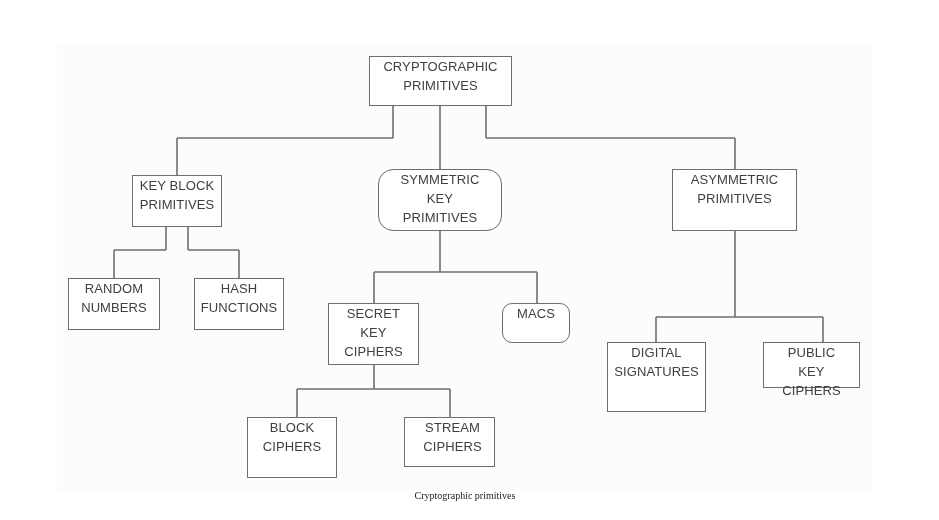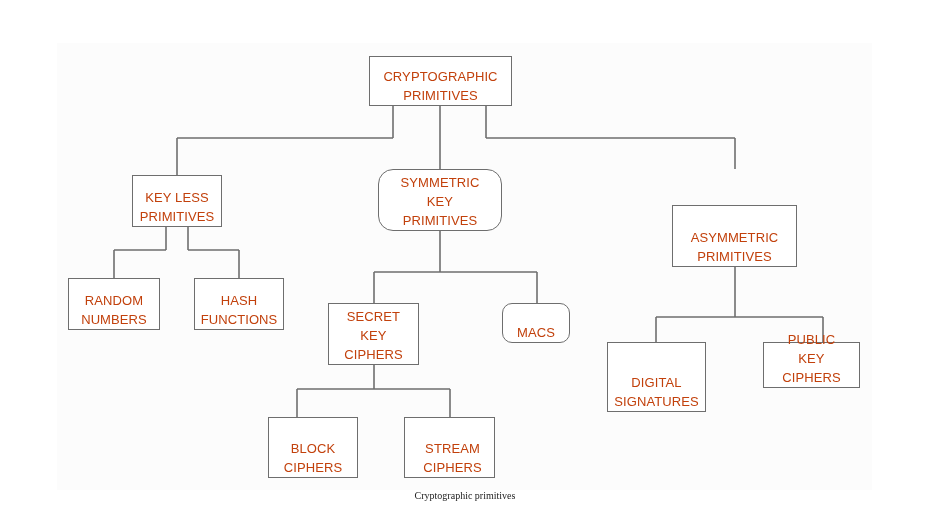--- a/index.html
+++ b/index.html
@@ -31,27 +31,27 @@
     svg.connectors line {
       stroke: #6e6e6e;
       stroke-width: 1.6;
     }
     .node {
       position: absolute;
       box-sizing: border-box;
       border: 1.6px solid #6e6e6e;
       background: #ffffff;
       display: flex;
-      align-items: flex-end;
+      align-items: flex-start;
       justify-content: center;
       text-align: center;
       font-family: "Liberation Sans", sans-serif;
       font-size: 13px;
       line-height: 19px;
-      color: #c2410c;
+      color: #404040;
       letter-spacing: 0.1px;
     }
     .node .label {
       white-space: pre-line;
     }
     .caption {
       position: absolute;
       left: 0;
       width: 930px;
       top: 490px;
@@ -101,31 +101,31 @@
   <line x1="297" y1="389" x2="297" y2="417"></line>
   <line x1="450" y1="389" x2="450" y2="417"></line>
 </svg>
 
 <div class="node" style="left:369px; top:56px; width:143px; height:50px;">
   <span class="label">CRYPTOGRAPHIC
 PRIMITIVES</span>
 </div>
 
 <div class="node" style="left:132px; top:175px; width:90px; height:52px;">
-  <span class="label">KEY LESS
+  <span class="label">KEY BLOCK
 PRIMITIVES</span>
 </div>
 
 <div class="node" style="left:378px; top:169px; width:124px; height:62px;border-radius:15px;">
   <span class="label">SYMMETRIC
 KEY
 PRIMITIVES</span>
 </div>
 
-<div class="node" style="left:672px; top:169px; width:125px; height:62px;margin-top:36px;">
+<div class="node" style="left:672px; top:169px; width:125px; height:62px;">
   <span class="label">ASYMMETRIC
 PRIMITIVES</span>
 </div>
 
 <div class="node" style="left:68px; top:278px; width:92px; height:52px;">
   <span class="label">RANDOM
 NUMBERS</span>
 </div>
 
 <div class="node" style="left:194px; top:278px; width:90px; height:52px;">
@@ -147,23 +147,23 @@
   <span class="label">DIGITAL
 SIGNATURES</span>
 </div>
 
 <div class="node" style="left:763px; top:342px; width:97px; height:46px;">
   <span class="label">PUBLIC
 KEY
 CIPHERS</span>
 </div>
 
-<div class="node" style="left:268px; top:417px; width:90px; height:61px;">
+<div class="node" style="left:247px; top:417px; width:90px; height:61px;">
   <span class="label">BLOCK
 CIPHERS</span>
 </div>
 
-<div class="node" style="left:404px; top:417px; width:91px; height:61px;padding-left:6px;">
+<div class="node" style="left:404px; top:417px; width:91px; height:50px;padding-left:6px;">
   <span class="label">STREAM
 CIPHERS</span>
 </div>
 
 <div class="caption">Cryptographic primitives</div>
 
 </body></html>

